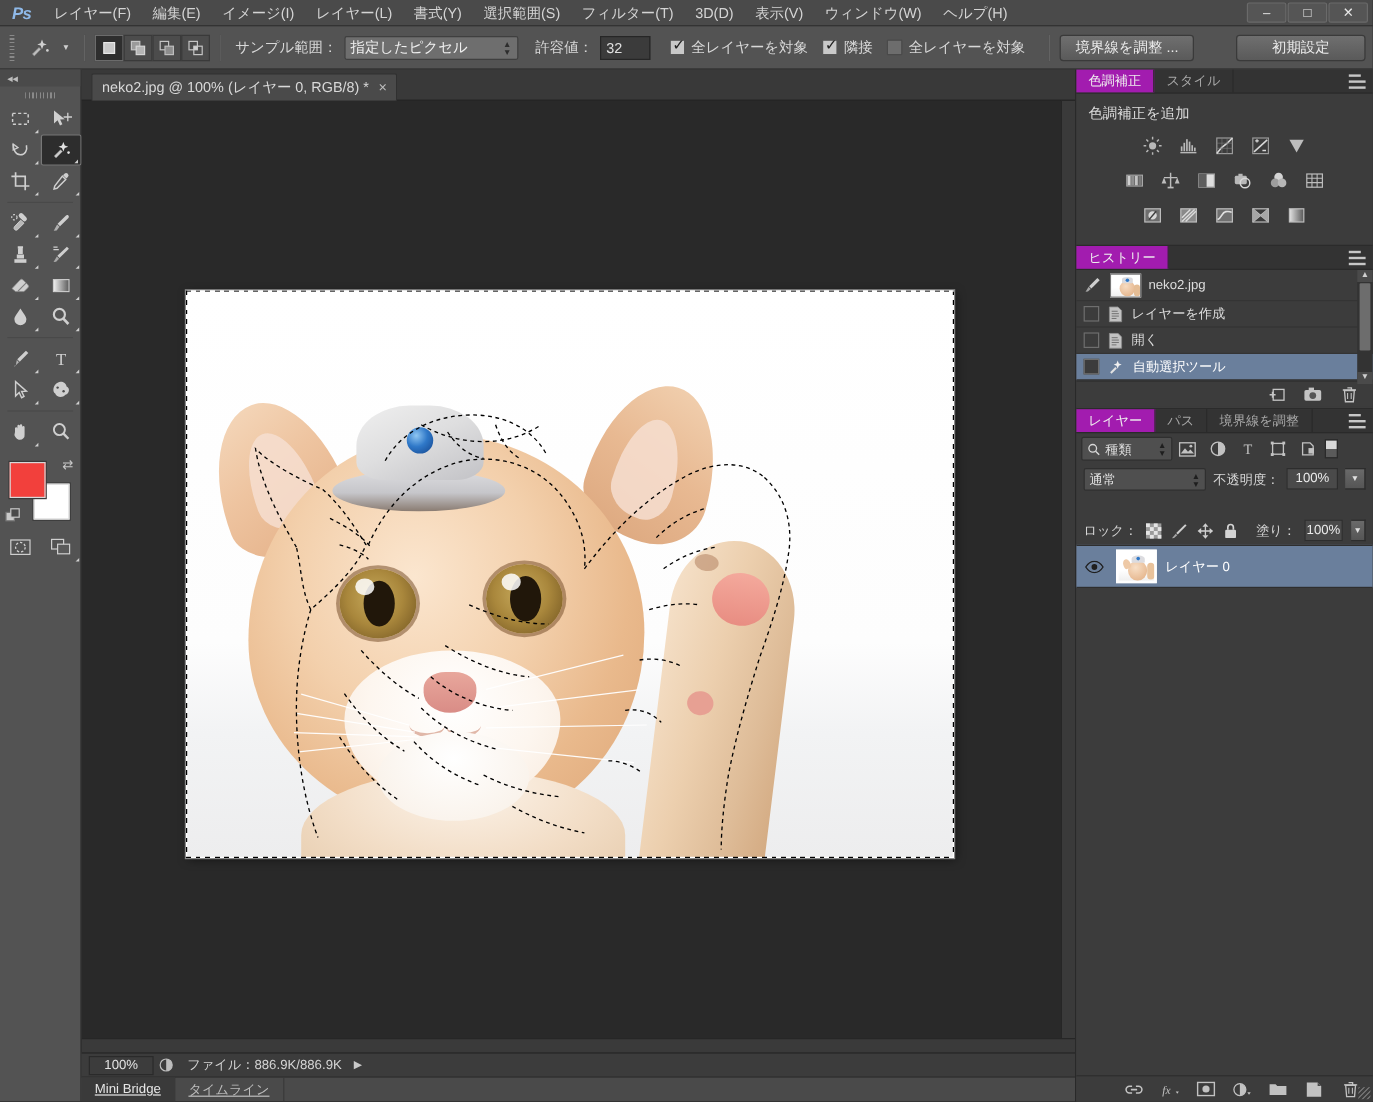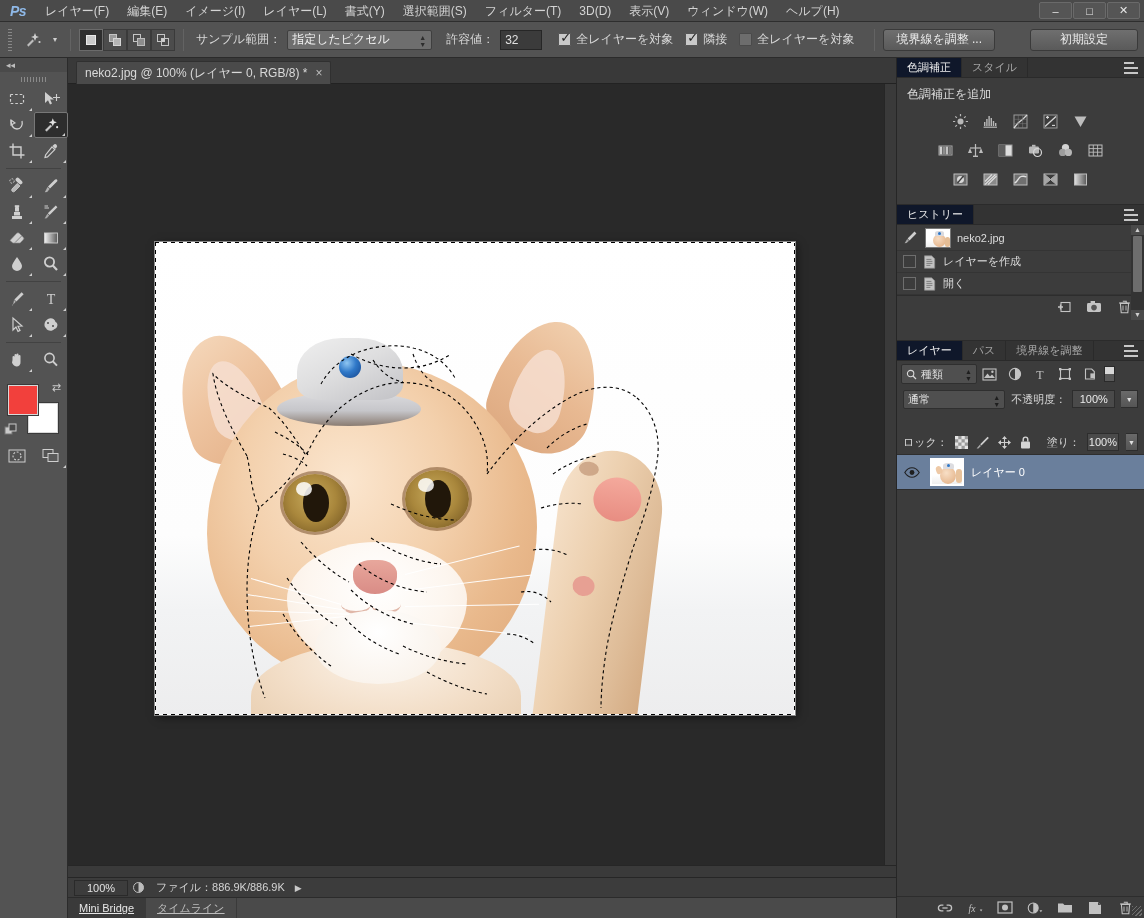--- a/index.html
+++ b/index.html
@@ -283,21 +283,21 @@
   }
   .panel { background: #3c3c3c; }
   .panel-tabs {
     height: 20px; background: #333333; display: flex; align-items: stretch; position: relative;
     border-bottom: 1px solid #2a2a2a;
   }
   .ptab {
     padding: 0 10px; display: flex; align-items: center;
     font-size: 11px; color: #a7a7a7; border-right: 1px solid #2a2a2a;
   }
-  .ptab.active { background: #0f172a; color: #eeeeee; }
+  .ptab.active { background: #a21caf; color: #eeeeee; }
   .panel-menu {
     position: absolute; right: 6px; top: 4px; width: 14px; height: 12px;
     display: flex; flex-direction: column; justify-content: space-between;
   }
   .panel-menu i { display:block; height:2px; background:#c7c7c7; }
   .panel-menu i:first-child { width: 10px; }
   .panel-body { padding: 6px 8px; }
 
   .adj-title { font-size: 12px; color: #dcdcdc; margin: 2px 0 8px 2px; }
   .adj-row { display: flex; justify-content: center; gap: 8px; margin-bottom: 9px; }
@@ -981,20 +981,30 @@
         <span class="hist-cb"></span>
         <span>
           <svg width="13" height="14" viewBox="0 0 13 14">
               <path d="M1.5 .8 h7.2 l3 3 v9.4 h-10.2Z" fill="#c2c2c2" stroke="#8a8a8a" stroke-width=".7"></path>
               <path d="M3.4 4.4 h5 M3.4 6.4 h6 M3.4 8.4 h6 M3.4 10.4 h4" stroke="#6f6f6f" stroke-width=".8"></path>
             </svg>
         </span>
         <span>開く</span>
       </div>
 
+      <div class="hist-row selected">
+        <span class="hist-cb"></span>
+        <span>
+          <svg width="14" height="14" viewBox="0 0 16 16">
+              <path d="M9.6 1.6 L10.7 4.4 L13.4 5.5 L10.7 6.6 L9.6 9.4 L8.5 6.6 L5.8 5.5 L8.5 4.4Z" fill="#f0f0f0"></path>
+              <path d="M7.4 7.8 L2.4 12.8 L3.8 14.2 L8.8 9.2Z" fill="#e2e2e2"></path>
+            </svg>
+        </span>
+        <span>自動選択ツール</span>
+      </div>
 
       <div class="hist-scroll">
         <div style="width:13px;height:10px;background:#4a4a4a;color:#cfcfcf;font-size:7px;text-align:center;line-height:10px">▲</div>
         <div style="width:9px;margin:1px 2px;height:56px;background:#6d6d6d;border-radius:1px"></div>
         <div style="position:absolute;bottom:0;width:13px;height:10px;background:#4a4a4a;color:#cfcfcf;font-size:7px;text-align:center;line-height:10px">▼</div>
       </div>
 
       <div class="hist-footer">
         <span class="ficon">
           <svg width="15" height="14" viewBox="0 0 15 14">

